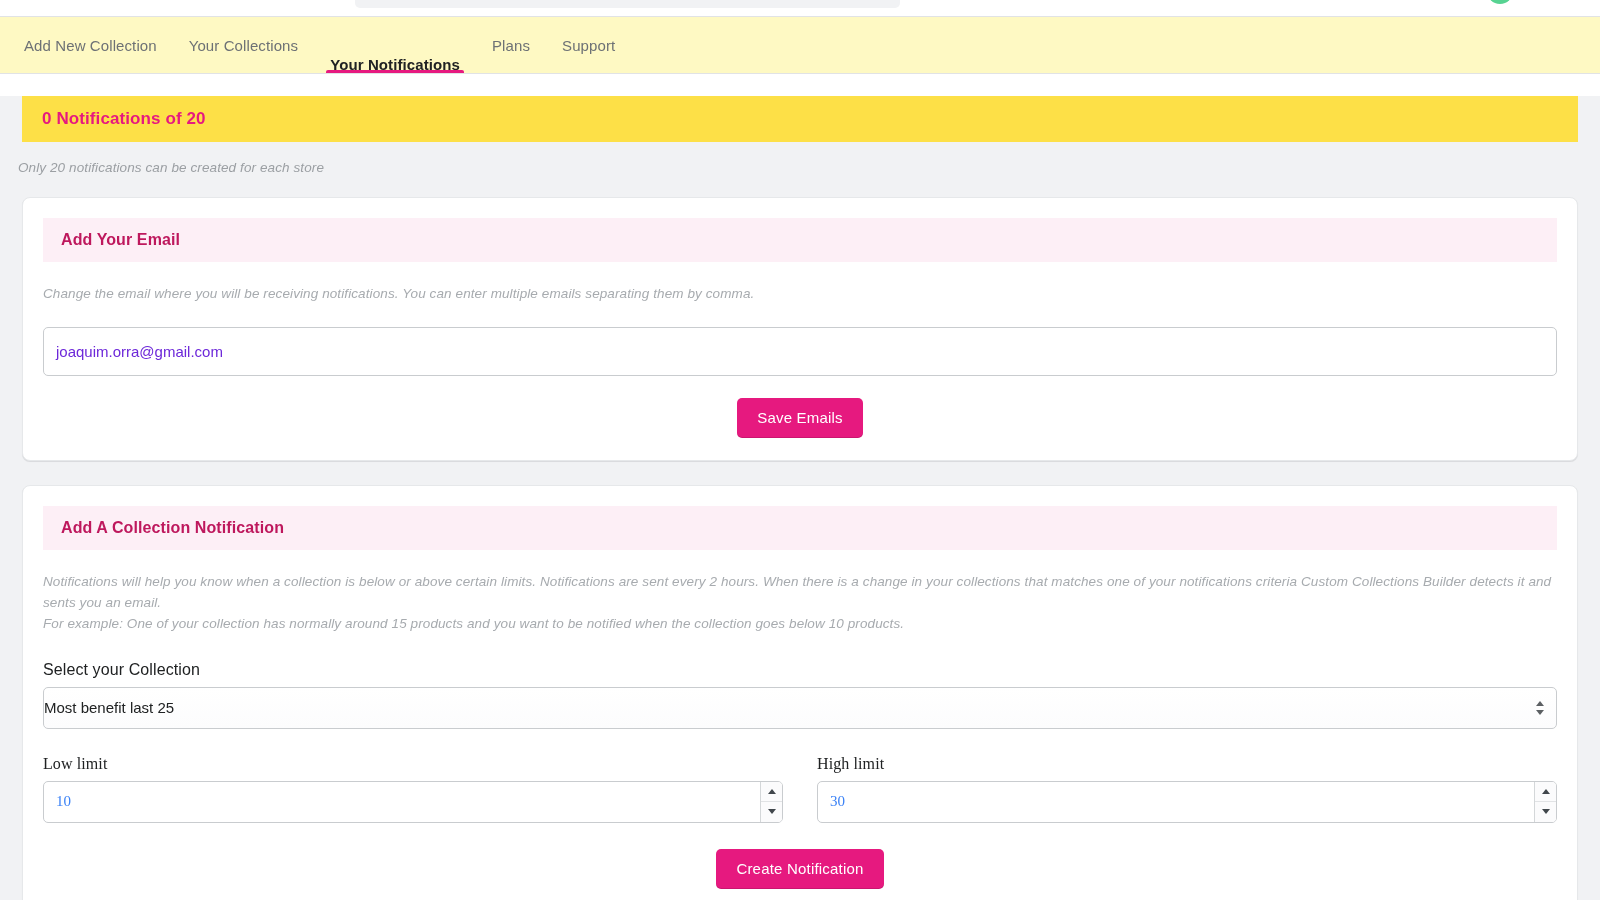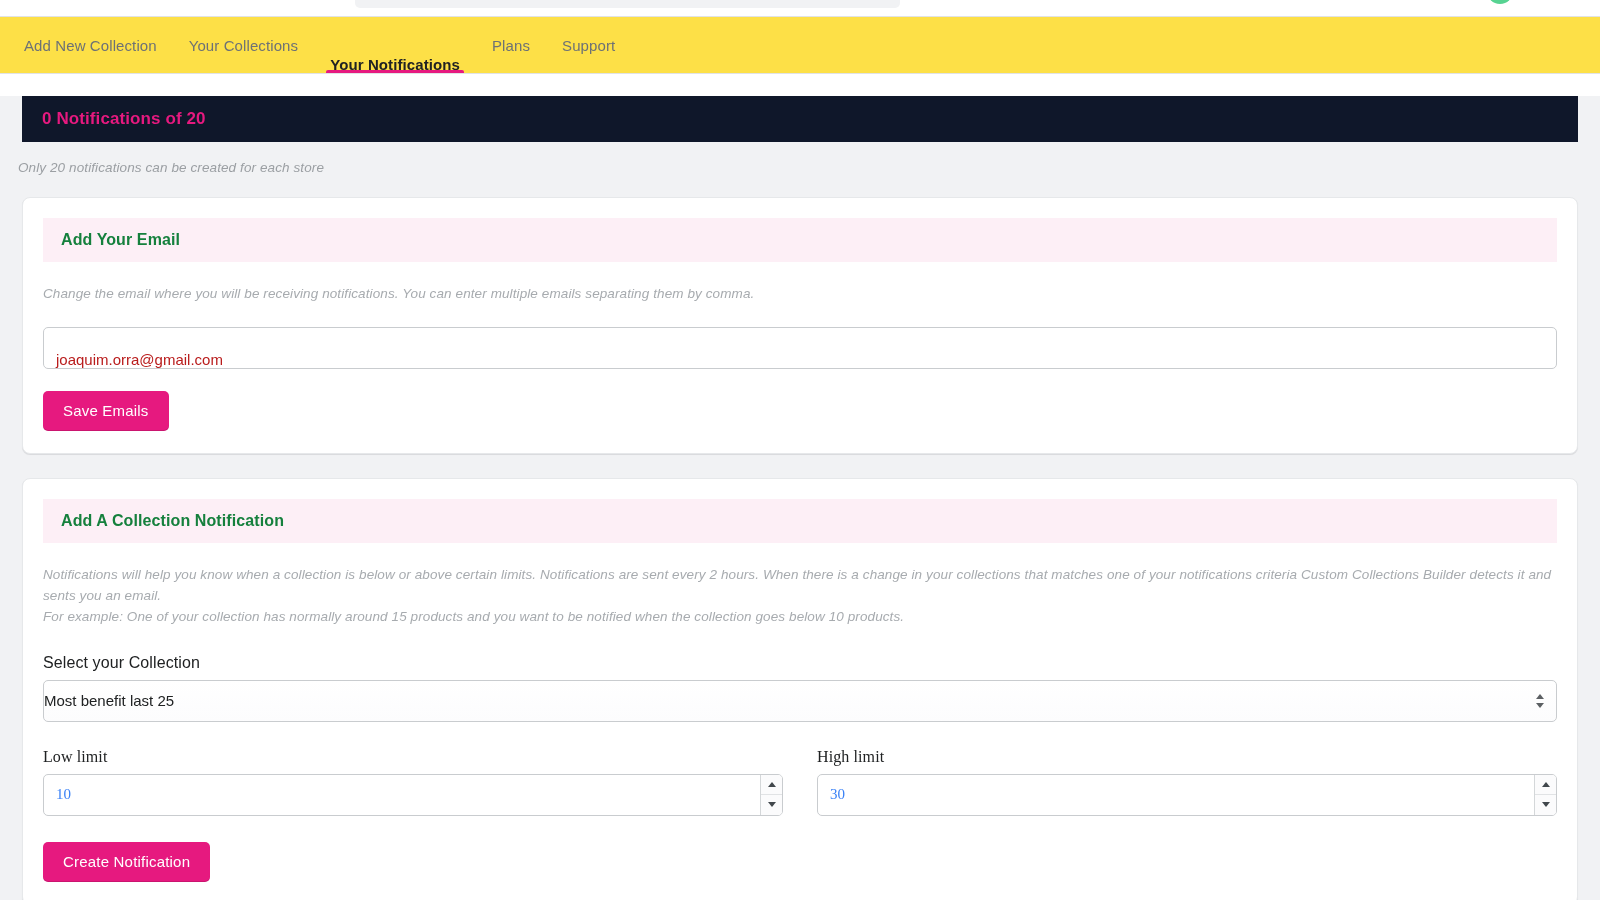--- a/index.html
+++ b/index.html
@@ -30,21 +30,21 @@
     position: absolute;
     left: 1487px; top: -22px;
     width: 26px; height: 26px;
     border-radius: 50%;
     background: #57d392;
   }
 
   
   .tabbar {
     height: 58px;
-    background: #fde047;
+    background: #fef9c3;
     border-top: 1px solid #e1e3e5;
     border-bottom: 1px solid #e1e3e5;
     display: flex;
     align-items: stretch;
     padding-left: 8px;
     width: 1600px;
   }
   .tab {
     display: flex;
     align-items: center;
@@ -74,21 +74,21 @@
   
   .page {
     background: #f1f2f4;
     width: 1600px;
     height: 842px;
     padding: 0;
   }
 
   .banner {
     margin: 22px 22px 0 22px;
-    background: #0f172a;
+    background: #fde047;
     height: 46px;
     display: flex;
     align-items: center;
     padding: 6px 20px;
   }
   .banner-title {
     color: #e6197f;
     font-size: 17px;
     font-weight: 700;
     letter-spacing: .1px;
@@ -116,53 +116,53 @@
 
   .card-header {
     background: #fdeff6;
     height: 44px;
     display: flex;
     align-items: center;
     padding: 0 18px;
     margin: 0 0 0 0;
   }
   .card-header-title {
-    color: #15803d;
+    color: #be185d;
     font-size: 16px;
     font-weight: 700;
     letter-spacing: .1px;
   }
 
   .card-desc {
     margin-top: 22px;
     font-size: 13.5px;
     font-style: italic;
     color: #a7abaf;
     line-height: 1.55;
     letter-spacing: .1px;
   }
 
   
   .text-input {
     margin-top: 22px;
     width: 100%;
-    height: 42px;
+    height: 49px;
     border: 1px solid #c9cccf;
     border-radius: 5px;
     background: #ffffff;
     display: flex;
-    align-items: flex-end;
+    align-items: center;
     padding: 0 12px;
     font-size: 15px;
-    color: #b91c1c;
+    color: #6d28d9;
   }
 
   .btn-row {
     display: flex;
-    justify-content: flex-start;
+    justify-content: center;
     margin-top: 22px;
   }
   .btn-primary {
     background: #e6197f;
     color: #ffffff;
     border: none;
     border-radius: 5px;
     height: 40px;
     padding: 0 20px;
     font-size: 15px;

